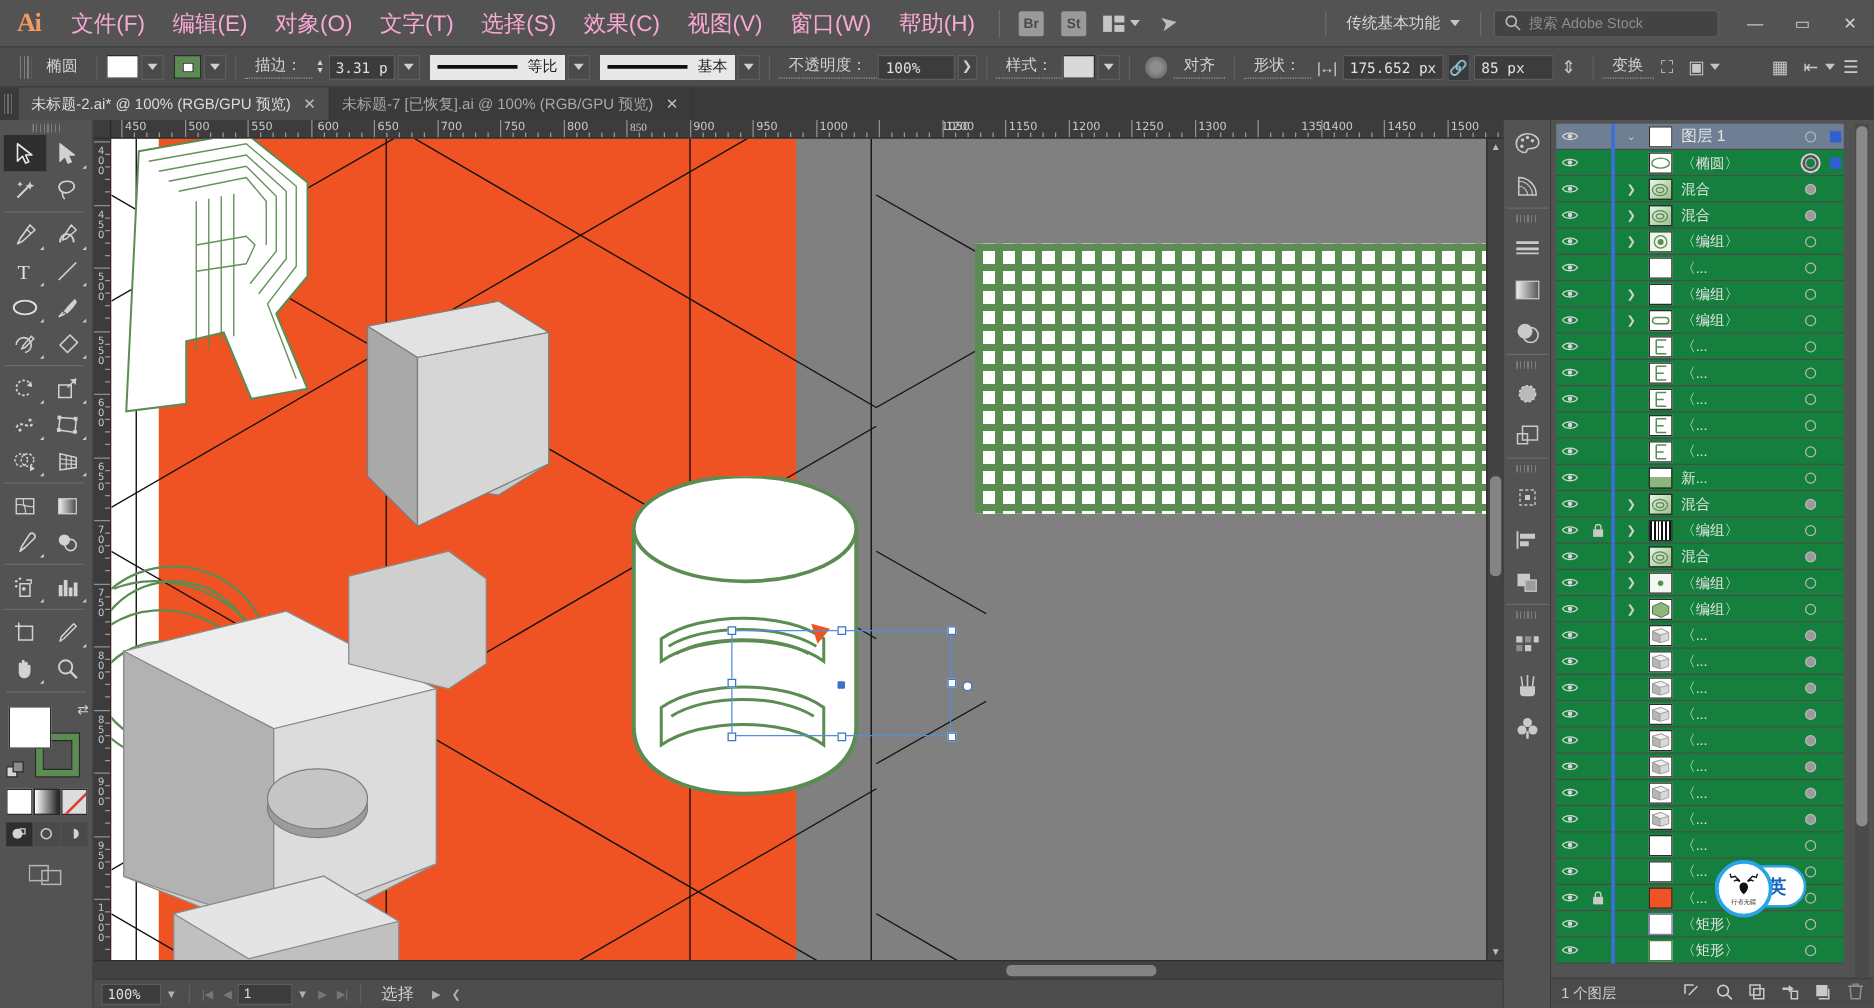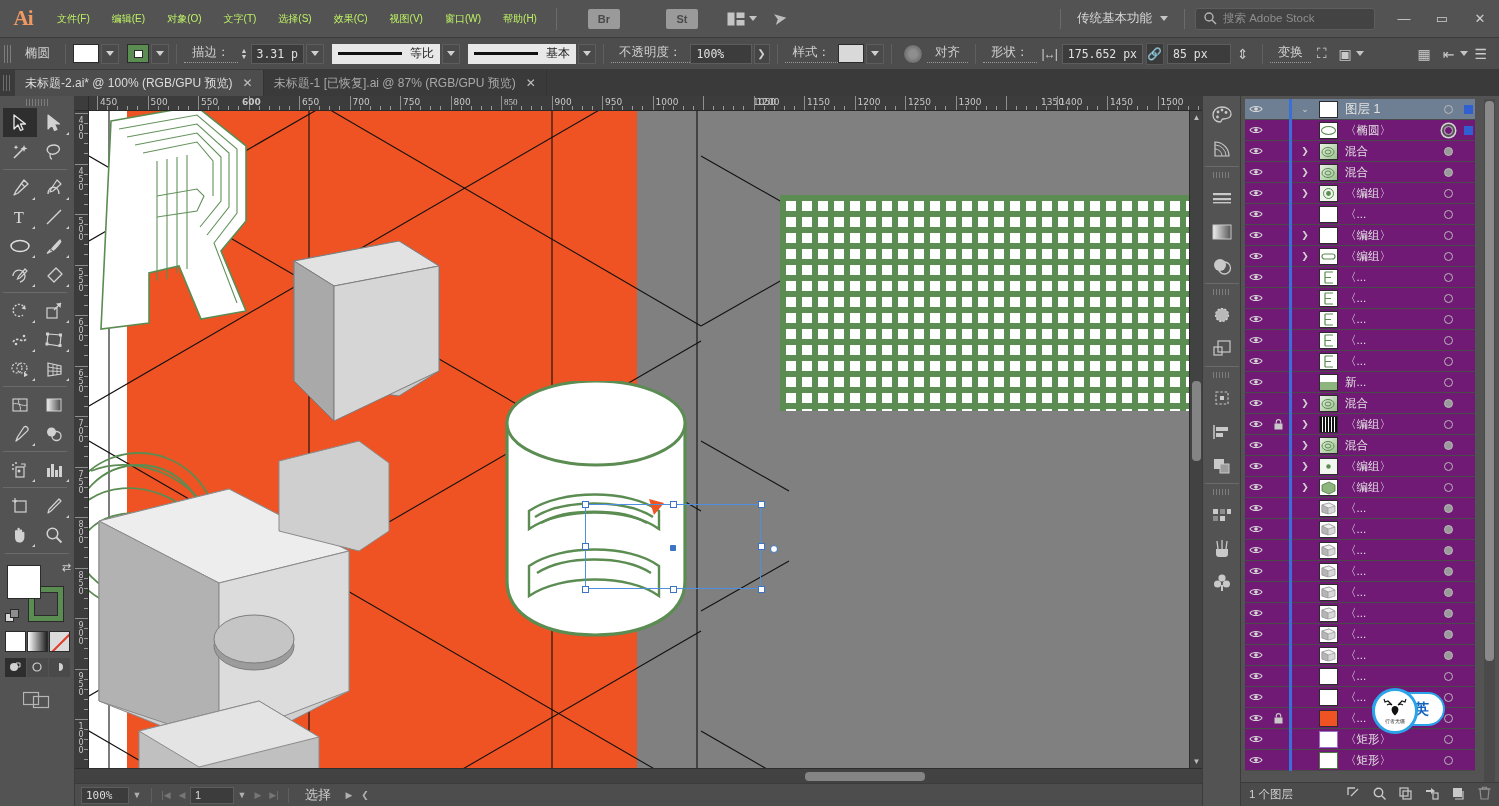--- a/index.html
+++ b/index.html
@@ -17,45 +17,45 @@
     height:38px; background:#535353; display:flex; align-items:center;
     flex:0 0 38px; border-bottom:1px solid #3b3b3b; position:relative;
   }
   .ai-logo{
     width:46px; height:38px; display:flex; align-items:center; justify-content:center;
     color:#f09a63; font-size:21px; font-weight:bold; letter-spacing:-1px;
     font-family:"Liberation Serif","DejaVu Serif",serif;
   }
   .menu-items{ display:flex; align-items:center; }
   .menu-item{
-    padding:4px 11px; color:#bef264; font-size:10px; cursor:default; white-space:nowrap;
+    padding:4px 11px; color:#f9a8d4; font-size:18px; cursor:default; white-space:nowrap;
   }
   .menu-sep{ width:1px; height:22px; background:#6b6b6b; margin:0 8px; }
   .mini-app{
-    width:32px;height:20px;background:#9a9a9a;color:#4a4a4a;font-size:11px;font-weight:bold;
-    display:flex;align-items:center;justify-content:center;margin:0 23px;border-radius:2px;
+    width:20px;height:20px;background:#9a9a9a;color:#4a4a4a;font-size:11px;font-weight:bold;
+    display:flex;align-items:center;justify-content:center;margin:0 7px;border-radius:2px;
   }
   .arrange-ic{ display:flex; align-items:center; gap:4px; margin-left:6px; }
   .chev{ width:0;height:0;border-left:4px solid transparent;border-right:4px solid transparent;border-top:5px solid #c5c5c5; }
   .rocket{ margin-left:16px; color:#bdbdbd; font-size:17px; transform:rotate(-10deg); }
   .menu-right{ margin-left:auto; display:flex; align-items:center; height:100%; }
   .workspace{ color:#d8d8d8; font-size:12.5px; padding:0 6px; display:flex; align-items:center; gap:8px;}
   .vbar{ width:1px;height:20px;background:#6b6b6b;margin:0 10px; }
   .stock-search{
     background:#434343; border:1px solid #5d5d5d; border-radius:3px; height:22px;
     display:flex; align-items:center; padding:0 8px; gap:6px; min-width:180px;
   }
   .stock-search .ph{ color:#8e8e8e; font-size:11.5px; }
   .win-btns{ display:flex; height:100%; margin-left:10px; }
   .win-btn{ width:38px; display:flex;align-items:center;justify-content:center;color:#cfcfcf;font-size:13px;}
 
   
   .controlbar{
     height:32px; flex:0 0 32px; background:#4d4d4d; display:flex; align-items:center;
-    border-bottom:1px solid #3b3b3b; padding-left:4px; gap:0;
+    border-bottom:1px solid #3b3b3b; padding-left:16px; gap:0;
   }
   .grip{ width:9px;height:18px; margin-right:4px;
     background:repeating-linear-gradient(to right,#7d7d7d 0 1px,transparent 1px 3px); }
   .cb-label{ color:#d0d0d0; font-size:12.5px; padding:0 8px; white-space:nowrap; }
   .cb-label.dotted{ border-bottom:1px dotted #9a9a9a; padding-bottom:1px; }
   .cb-sep{ width:1px;height:20px;background:#5f5f5f;margin:0 7px; }
   .swatch-box{
     width:26px;height:19px;border:1px solid #2b2b2b;background:#fff;
   }
   .swatch-stroke{
@@ -214,21 +214,21 @@
   .ptab{ padding:0 14px; display:flex;align-items:center; font-size:12.5px; color:#c6c6c6; background:#464646;
     border-right:1px solid #3a3a3a;}
   .ptab.active{ background:#535353; color:#fff; }
   .pmenu{ margin-left:auto; width:28px; display:flex; align-items:center; justify-content:center; color:#cfcfcf; }
   .hamburger{ width:14px; }
   .hamburger span{ display:block;height:1.5px;background:#cfcfcf;margin:2.5px 0; }
   .layerlist{ flex:1 1 auto; overflow:hidden; position:relative; background:#535353; padding:3px 4px 0 4px;}
   .lscroll{ position:absolute;right:4px;top:3px;bottom:0;width:11px;background:#4a4a4a;}
   .lscroll .lthumb{ position:absolute;left:1px;width:9px;background:#8a8a8a;border-radius:4px;}
   .lrows{ width:230px; }
-  .lrow{ height:21px; display:flex; align-items:center; border-bottom:1px solid #4a4a4a; background:#701a75;}
+  .lrow{ height:21px; display:flex; align-items:center; border-bottom:1px solid #4a4a4a; background:#15803d;}
   .lrow.sel{ background:#6e7f93; }
   .eye{ width:22px;display:flex;align-items:center;justify-content:center; }
   .lockcell{ width:22px;display:flex;align-items:center;justify-content:center;color:#c9c9c9;font-size:10px;}
   .colorbar{ width:3px;height:21px;background:#3a6fd8;margin-right:2px;}
   .discl{ width:22px;display:flex;align-items:center;justify-content:center;color:#d0d0d0;font-size:9px;}
   .thumb-cell{ width:24px;display:flex;align-items:center;justify-content:center;}
   .lthumbimg{ width:19px;height:17px;background:#fff;border:1px solid #2b2b2b;}
   .lname{ flex:1 1 auto; font-size:11.5px; color:#e2e2e2; padding-left:5px; white-space:nowrap; overflow:hidden;}
   .lname.big{ font-size:12.5px; }
   .targetcell{ width:26px;display:flex;align-items:center;justify-content:center;}
@@ -384,21 +384,21 @@
     </div>
   </div>
 
   <div class="tabbar">
     <div class="tabgrip"></div>
     <div class="tab">
       <span>未标题-2.ai* @ 100% (RGB/GPU 预览)</span>
       <span class="x">✕</span>
     </div>
     <div class="tab inactive">
-      <span>未标题-1 [已恢复].ai @ 87% (RGB/GPU 预览)</span>
+      <span>未标题-7 [已恢复].ai @ 100% (RGB/GPU 预览)</span>
       <span class="x">✕</span>
     </div>
   </div>
 
   <div class="bodyrow">
 
     <div class="toolbar">
       <div class="tb-grip"></div>
       <div class="tgrid">
         <div class="tool sel">
@@ -669,21 +669,21 @@
             <div class="tick" style="left: 78.7px; height: 4px; top: 10px;"></div>
             <div class="tick" style="left: 88.8px; height: 4px; top: 10px;"></div>
             <div class="tick" style="left: 98.9px; height: 4px; top: 10px;"></div>
             <div class="tick major" style="left: 109px;"></div>
             <div class="rlabel" style="left: 112px;">550</div>
             <div class="tick" style="left: 119.1px; height: 4px; top: 10px;"></div>
             <div class="tick" style="left: 129.2px; height: 4px; top: 10px;"></div>
             <div class="tick" style="left: 139.3px; height: 4px; top: 10px;"></div>
             <div class="tick" style="left: 149.4px; height: 4px; top: 10px;"></div>
             <div class="tick major" style="left: 159.5px;"></div>
-            <div class="rlabel" style="left: 153px; font-weight: bold;">600</div>
+            <div class="rlabel" style="left: 165px;">600</div>
             <div class="tick" style="left: 169.6px; height: 4px; top: 10px;"></div>
             <div class="tick" style="left: 179.7px; height: 4px; top: 10px;"></div>
             <div class="tick" style="left: 189.8px; height: 4px; top: 10px;"></div>
             <div class="tick" style="left: 199.9px; height: 4px; top: 10px;"></div>
             <div class="tick major" style="left: 210px;"></div>
             <div class="rlabel" style="left: 213px;">650</div>
             <div class="tick" style="left: 220.1px; height: 4px; top: 10px;"></div>
             <div class="tick" style="left: 230.2px; height: 4px; top: 10px;"></div>
             <div class="tick" style="left: 240.3px; height: 4px; top: 10px;"></div>
             <div class="tick" style="left: 250.4px; height: 4px; top: 10px;"></div>

